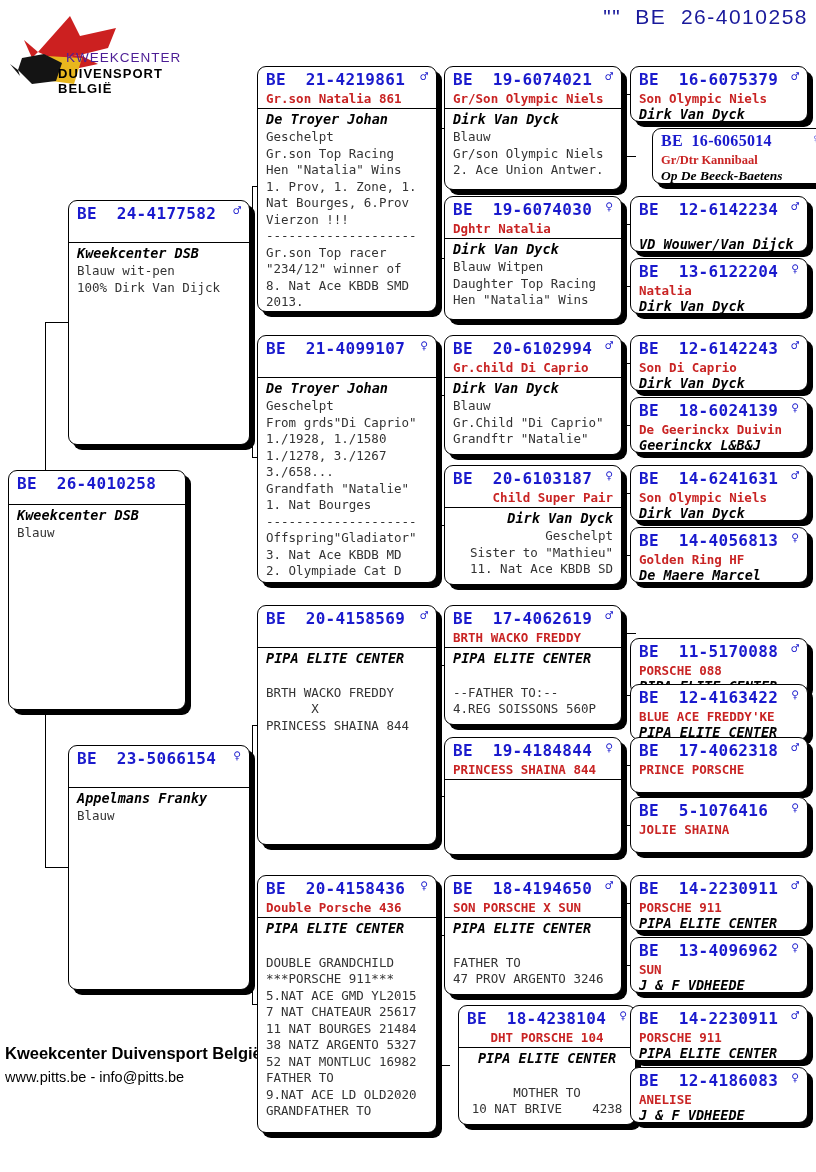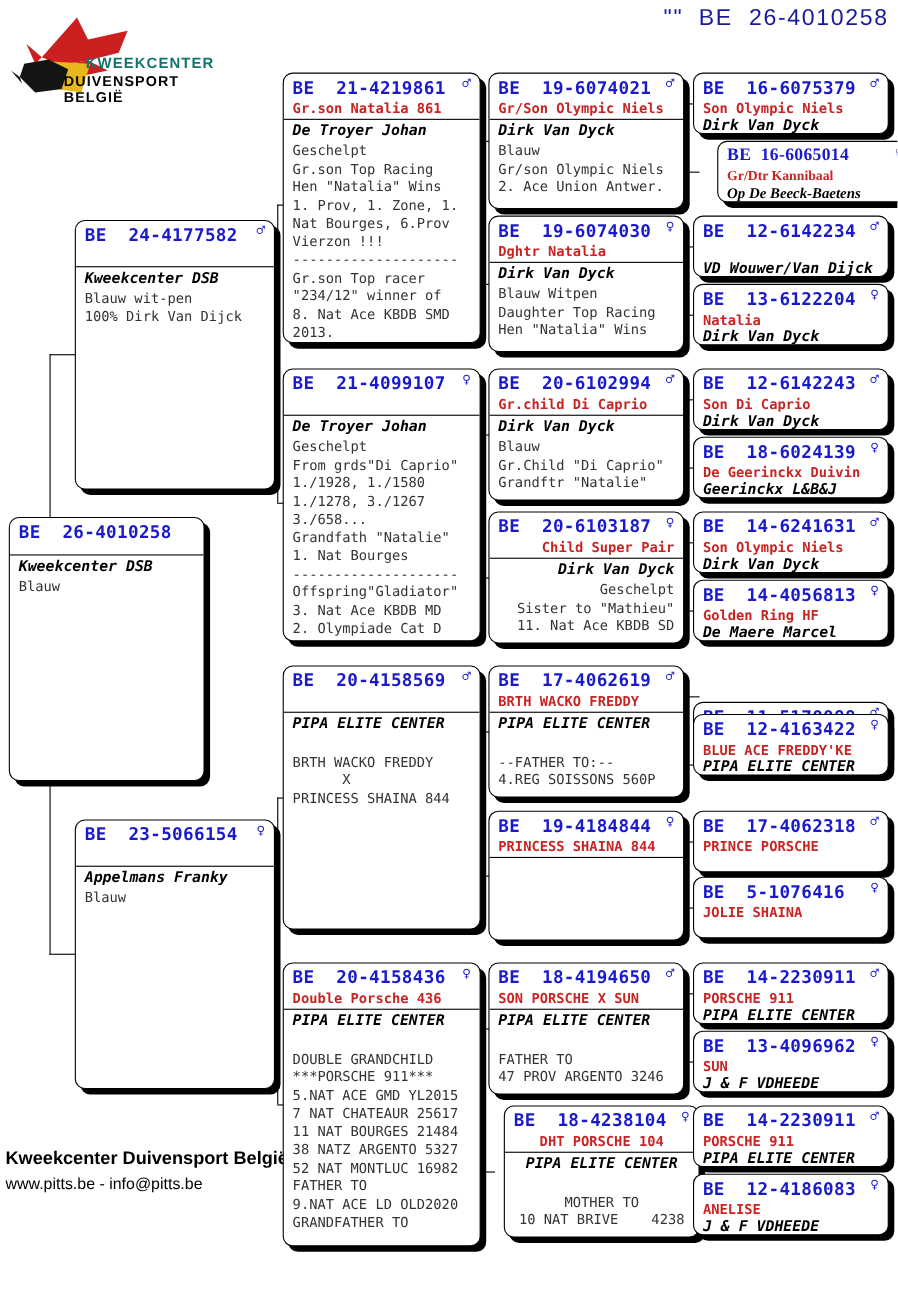--- a/index.html
+++ b/index.html
@@ -22,22 +22,22 @@
   .bodytext{font-size:12.5px;color:#333;padding:0 8px;white-space:pre;line-height:1.32;}
   
   .vline{position:absolute;border-left:1.6px solid #000;width:0;z-index:1;}
   .hline{position:absolute;border-top:1.6px solid #000;height:0;z-index:1;}
   
   #title{position:absolute;top:5px;right:8px;font-family:"Liberation Sans",sans-serif;
          font-size:21px;color:#19199b;letter-spacing:1.5px;white-space:pre;}
   #title .q{margin-right:14px;}
   #logo{position:absolute;left:8px;top:6px;width:180px;height:92px;}
   #logo svg{position:absolute;left:0;top:0;}
-  .logo-t1{position:absolute;left:70px;top:44px;font-family:"Liberation Sans",sans-serif;
-           font-weight:bold;font-size:13.5px;color:#0f766e;letter-spacing:1px;}
+  .logo-t1{position:absolute;left:58px;top:44px;font-family:"Liberation Sans",sans-serif;
+           font-weight:normal;font-size:13.5px;color:#4c1d95;letter-spacing:1px;}
   .logo-t2{position:absolute;left:50px;top:60px;font-family:"Liberation Sans",sans-serif;
            font-weight:bold;font-size:13px;color:#000;letter-spacing:1px;}
   #footer{position:absolute;left:5px;top:1044px;font-family:"Liberation Sans",sans-serif;color:#000;}
   #footer .f1{font-weight:bold;font-size:16.5px;margin-bottom:6px;}
   #footer .f2,#footer .f3{font-size:14.5px;margin-bottom:5px;}
 </style>
 </head>
 <body>
 
 <div id="canvas">
@@ -319,21 +319,21 @@
         <div class="breeder">De Maere Marcel</div>
       </div>
       <div class="box small" style="left: 630px; top: 638px; width: 178px; height: 56px;">
         <div class="hdr">
           <span class="ring">BE  11-5170088</span>
           <span class="sex">♂</span>
         </div>
         <div class="red">PORSCHE 088</div>
         <div class="breeder">PIPA ELITE CENTER</div>
       </div>
-      <div class="box small" style="left: 630px; top: 649px; width: 178px; height: 56px;">
+      <div class="box small" style="left: 630px; top: 684px; width: 178px; height: 56px;">
         <div class="hdr">
           <span class="ring">BE  12-4163422</span>
           <span class="sex">♀</span>
         </div>
         <div class="red">BLUE ACE FREDDY'KE</div>
         <div class="breeder">PIPA ELITE CENTER</div>
       </div>
       <div class="box small" style="left: 630px; top: 737px; width: 178px; height: 56px;">
         <div class="hdr">
           <span class="ring">BE  17-4062318</span>

